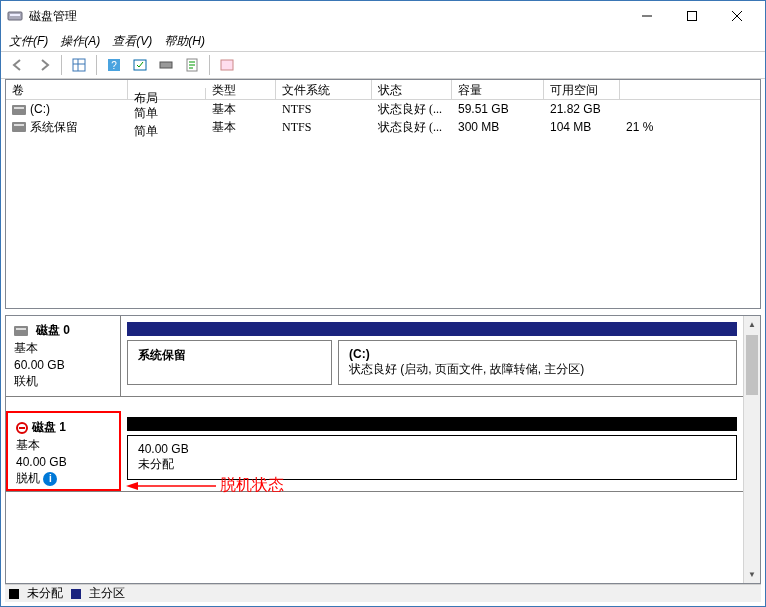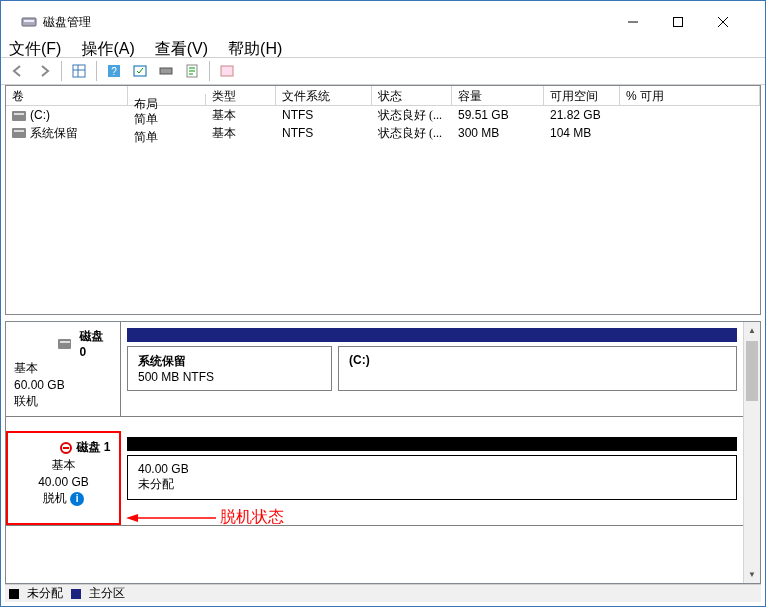--- a/index.html
+++ b/index.html
@@ -1,42 +1,42 @@
 <!DOCTYPE html>
 <html><head>
 <meta charset="utf-8">
 <style>
 * { margin: 0; padding: 0; box-sizing: border-box; font-family: "Microsoft YaHei", "Segoe UI", sans-serif; }
 body { background: #fff; width: 766px; height: 607px; overflow: hidden; position: relative; }
 .window { width: 766px; height: 607px; border: 1px solid #3a76b5; background: #fff; display: flex; flex-direction: column; }
-.titlebar { height: 30px; display: flex; align-items: center; padding: 0 20px; background:#fff;margin-top:6px; }
+.titlebar { height: 30px; display: flex; align-items: center; padding: 0 6px; background:#fff; }
 .titlebar .title-icon { width:16px; height:16px; margin-right:6px; }
 .titlebar .title { font-size:12px; flex:1; }
 .titlebar .btn { width:45px; height:29px; display:flex; align-items:center; justify-content:center; }
-.menubar { height:20px; display:flex; padding: 2px 8px; font-size:16px; gap:20px; }
+.menubar { height:20px; display:flex; padding: 2px 8px; font-size:12px; gap:12px;font-style:italic; }
 .menubar span { cursor:default; }
 .toolbar { height:28px; border-top:1px solid #d0d0d0; border-bottom:1px solid #d0d0d0; display:flex; align-items:center; padding:0 6px; gap:4px; }
 .tb-icon { width:22px; height:22px; display:flex; align-items:center; justify-content:center; }
 .tb-sep { width:1px; height:20px; background:#c0c0c0; margin:0 2px; }
 .content { flex:1; display:flex; flex-direction:column; min-height:0; padding:0 4px 4px 4px; }
 .volume-table { border:1px solid #828790; flex:0 0 230px; display:flex; flex-direction:column; font-size:12px; background:#fff; overflow:hidden; }
 .vt-header { height:20px; display:flex; background:#fff; border-bottom:1px solid #d4d4d4; }
 .vt-header div { border-right:1px solid #d4d4d4; padding:2px 6px; background:#fff; }
 .vt-body { flex:1; overflow:auto; }
 .vt-row { display:flex; height:18px; align-items:center; }
 .vt-row div { padding:1px 6px; white-space:nowrap; overflow:hidden; }
-.c-vol{width:122px;} .c-lay{width:78px;margin-top:8px;} .c-typ{width:70px;} .c-fs{width:96px;} .c-st{width:80px;font-family:Liberation Serif, serif;} .c-cap{width:92px;} .c-fr{width:76px;} .c-pc{flex:1;}
+.c-vol{width:122px;} .c-lay{width:78px;margin-top:8px;} .c-typ{width:70px;} .c-fs{width:96px;font-family:Liberation Serif, serif;} .c-st{width:80px;font-family:Liberation Serif, serif;} .c-cap{width:92px;} .c-fr{width:76px;} .c-pc{flex:1;}
 .drive-icon { width:14px; height:10px; display:inline-block; background:#888; border-radius:1px; margin-right:4px; vertical-align:middle; position:relative; }
 .drive-icon::after{content:'';position:absolute;left:2px;top:2px;width:10px;height:2px;background:#ddd;}
 .splitter-h { height:6px; cursor:ns-resize; }
 .disk-panes { flex:1; border:1px solid #828790; display:flex; flex-direction:column; min-height:0; position:relative; }
 .disk-scroll { flex:1; overflow-y:auto; overflow-x:hidden; }
 .disk-row { display:flex; border-bottom:1px solid #808080; }
 .disk-side { width:115px; border-right:1px solid #808080; padding:6px 8px; font-size:12px; display:flex; flex-direction:column; gap:1px; }
-.disk-side .dname { font-weight:bold; display:flex; align-items:center; gap:4px;margin-left:44px; }
+.disk-side .dname { font-weight:bold; display:flex; align-items:center; gap:4px; }
 .disk-body { flex:1; padding:6px; }
 .disk-bar { height:14px; background:#1a237e; margin-bottom:4px; }
 .disk-bar.black { background:#000; }
 .part-row { display:flex; gap:6px; }
 .part-box { border:1px solid #808080; padding:6px 10px; font-size:12px; }
 .part-box .pname { font-weight:bold; }
 .highlight-red { border:2px solid #ff0000; }
 .arrow-annotation { position:absolute; color:#ff0000; font-size:16px; display:flex; align-items:center; }
 .arrow-annotation svg { margin-right:4px; }
 .legend { height:18px; border-top:1px solid #d0d0d0; display:flex; align-items:center; font-size:12px; gap:8px; padding:0 4px; background:#f0f0f0; }
@@ -141,40 +141,40 @@
 
     <div class="volume-table">
       <div class="vt-header">
         <div class="c-vol">卷</div>
         <div class="c-lay">布局</div>
         <div class="c-typ">类型</div>
         <div class="c-fs">文件系统</div>
         <div class="c-st">状态</div>
         <div class="c-cap">容量</div>
         <div class="c-fr">可用空间</div>
-        <div class="c-pc">% 可用</div>
       </div>
       <div class="vt-body">
         <div class="vt-row">
           <div class="c-vol"><span class="drive-icon"></span><span>(C:)</span></div>
           <div class="c-lay">简单</div>
           <div class="c-typ">基本</div>
           <div class="c-fs">NTFS</div>
           <div class="c-st">状态良好 (...</div>
           <div class="c-cap">59.51 GB</div>
           <div class="c-fr">21.82 GB</div>
         </div>
         <div class="vt-row">
           <div class="c-vol"><span class="drive-icon"></span><span>系统保留</span></div>
           <div class="c-lay">简单</div>
           <div class="c-typ">基本</div>
           <div class="c-fs">NTFS</div>
           <div class="c-st">状态良好 (...</div>
           <div class="c-cap">300 MB</div>
           <div class="c-fr">104 MB</div>
+          <div class="c-pc">21 %</div>
         </div>
       </div>
     </div>
 
     <div class="splitter-h"></div>
 
     <div class="disk-panes">
       <div class="disk-scroll" style="padding-right:17px;">
 
         <div class="disk-row">
@@ -185,50 +185,50 @@
               </div>
             <div>基本</div>
             <div>60.00 GB</div>
             <div>联机</div>
           </div>
           <div class="disk-body">
             <div class="disk-bar"></div>
             <div class="part-row">
               <div class="part-box" style="width:205px;">
                 <div class="pname">系统保留</div>
-                <div>500 MB NTFS</div>
               </div>
               <div class="part-box" style="flex:1;">
                 <div class="pname">(C:)</div>
+                <div>状态良好 (启动, 页面文件, 故障转储, 主分区)</div>
               </div>
             </div>
           </div>
         </div>
         <div style="height:14px;"></div>
 
         <div class="disk-row" style="position:relative;">
-          <div class="disk-side highlight-red" style="height:94px;align-items:center;">
+          <div class="disk-side highlight-red" style="height:80px;">
             <div class="dname">
                 <span class="err-icon"></span>
                 <span>磁盘 1</span>
               </div>
             <div>基本</div>
             <div>40.00 GB</div>
             <div><span>脱机</span> <span class="info-icon">i</span></div>
           </div>
           <div class="disk-body">
             <div class="disk-bar black"></div>
             <div class="part-row">
               <div class="part-box" style="flex:1; border:1px solid #000;">
                 <div>40.00 GB</div>
                 <div>未分配</div>
               </div>
             </div>
           </div>
-          <div class="arrow-annotation" style="left:120px; top:76px;">
+          <div class="arrow-annotation" style="left:120px; top:64px;">
             <svg width="90" height="14">
                 <line x1="90" y1="7" x2="6" y2="7" stroke="#ff0000" stroke-width="1.5"></line>
                 <polygon points="0,7 12,3 12,11" fill="#ff0000"></polygon>
               </svg>
             <span>脱机状态</span>
           </div>
         </div>
       </div>
       <div class="scrollbar-track">
         <div class="sb-btn">▲</div>

